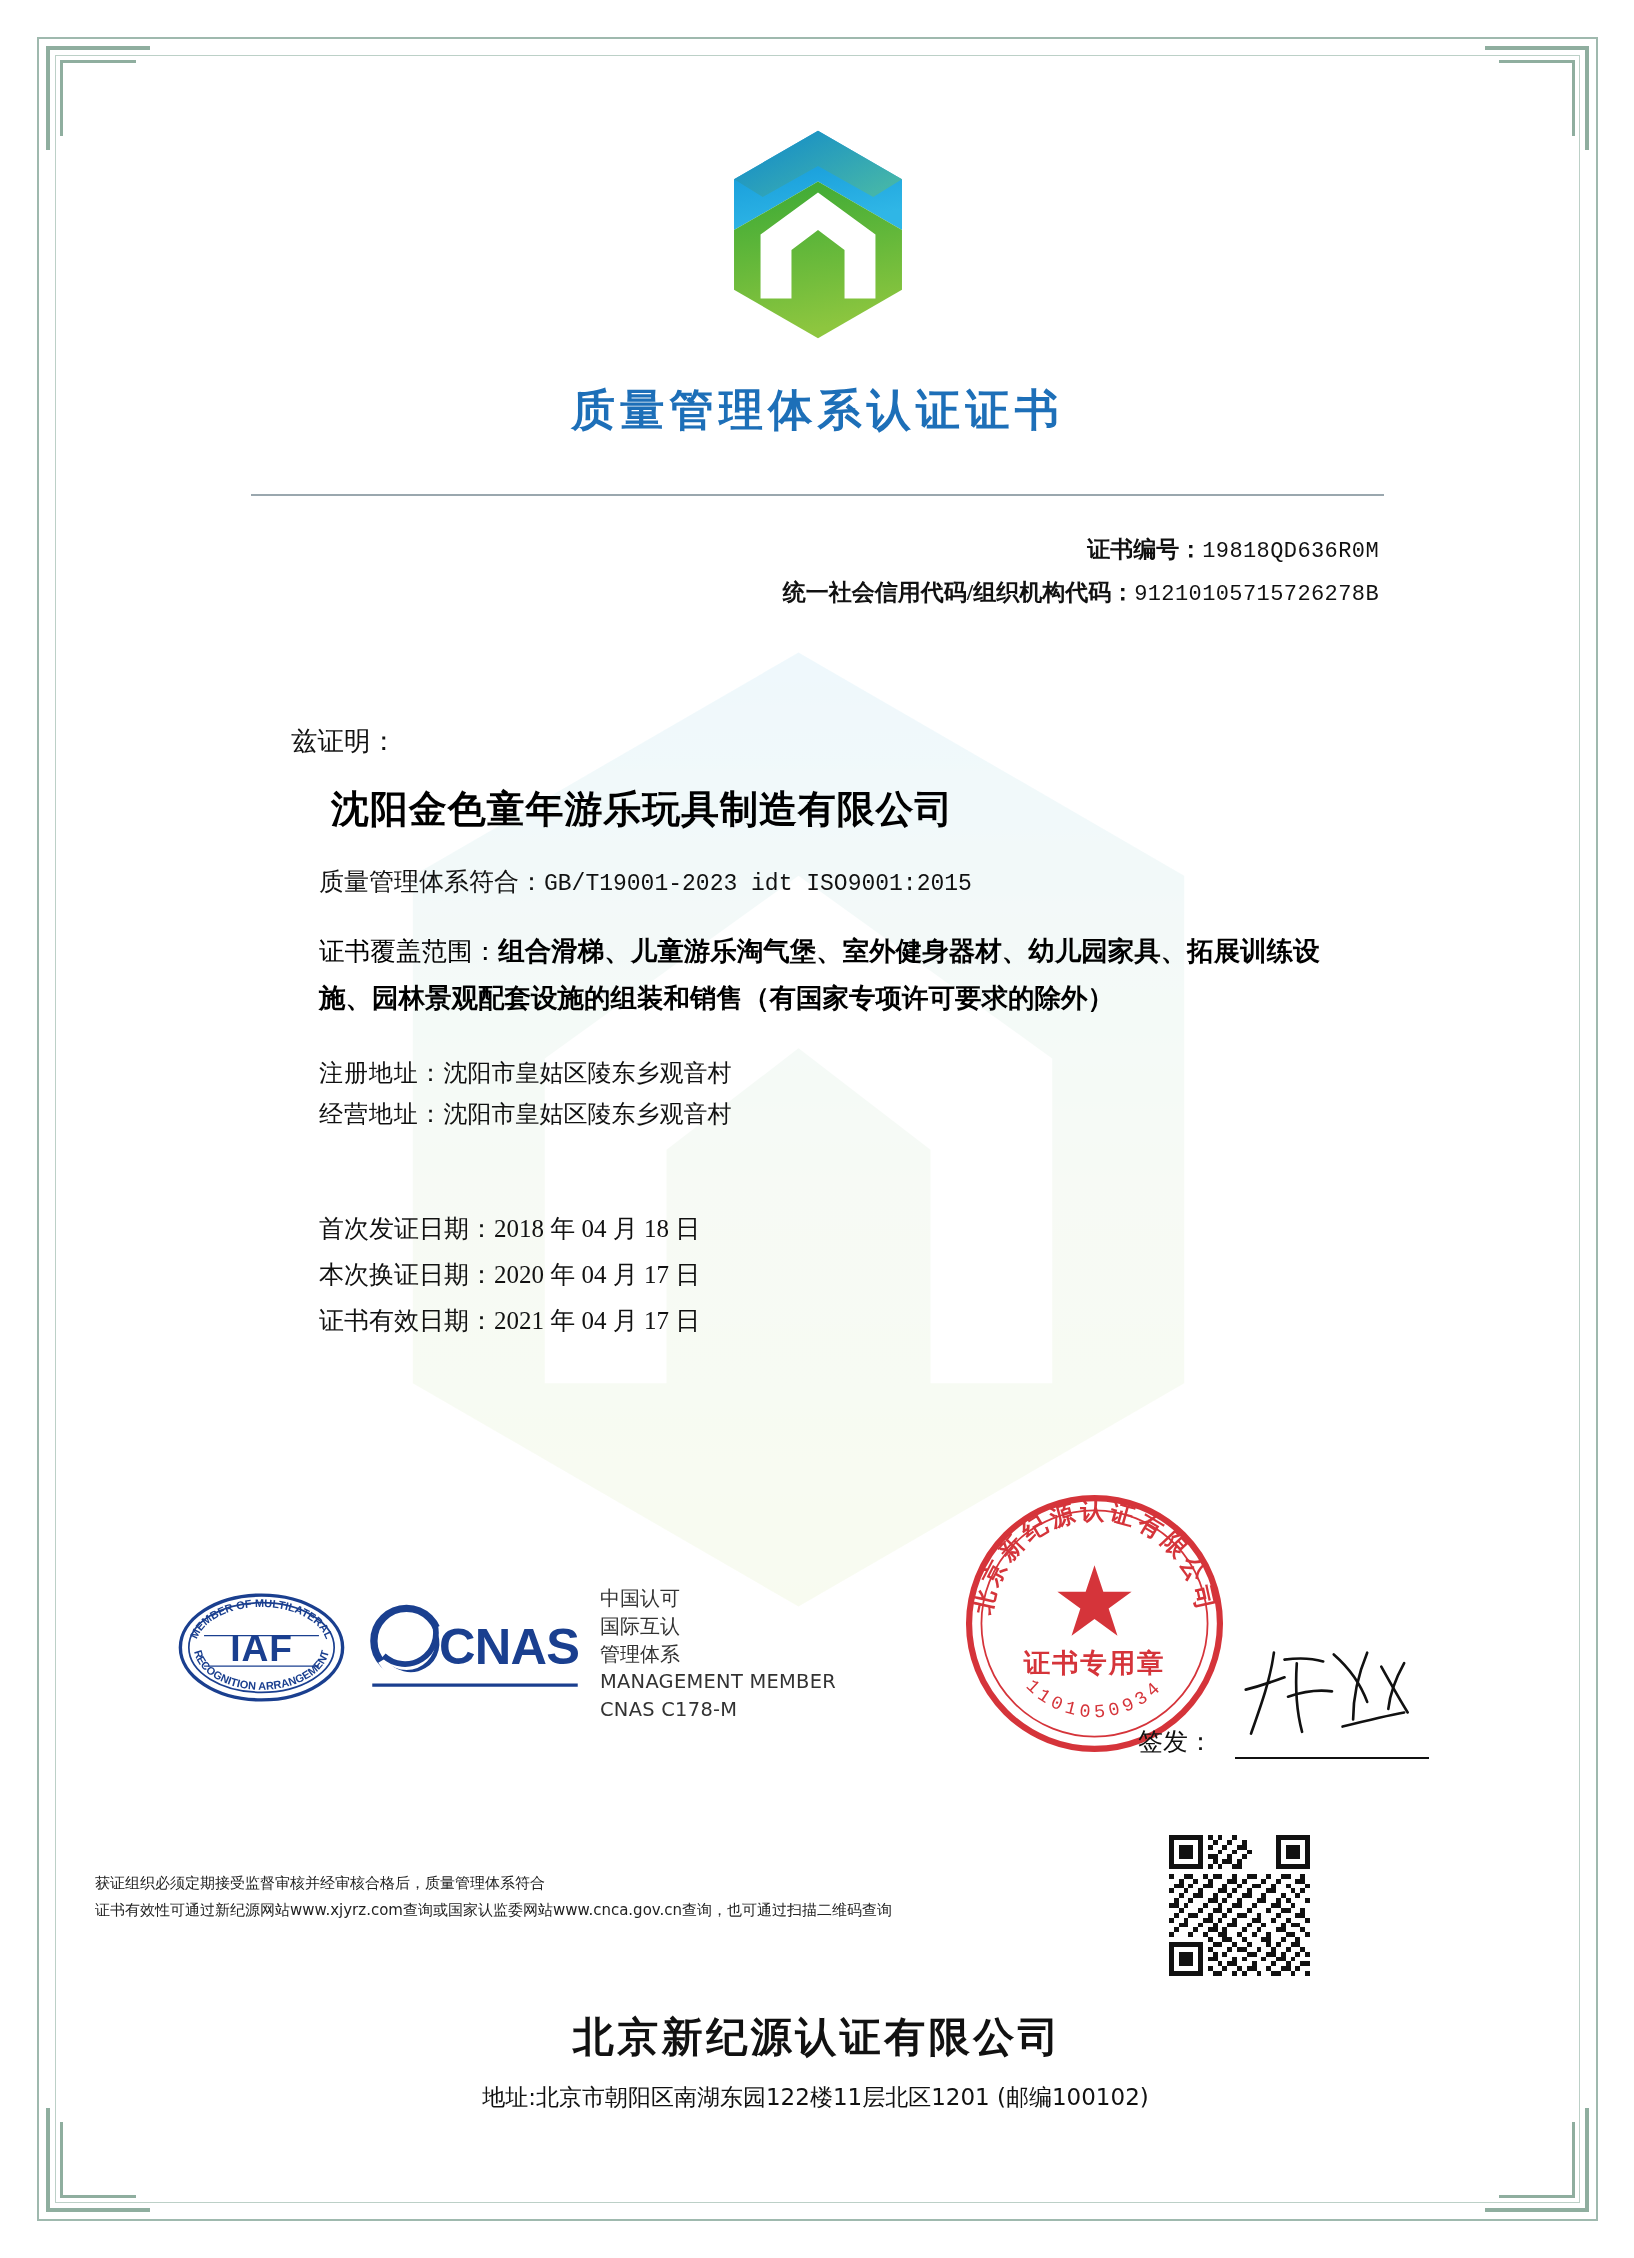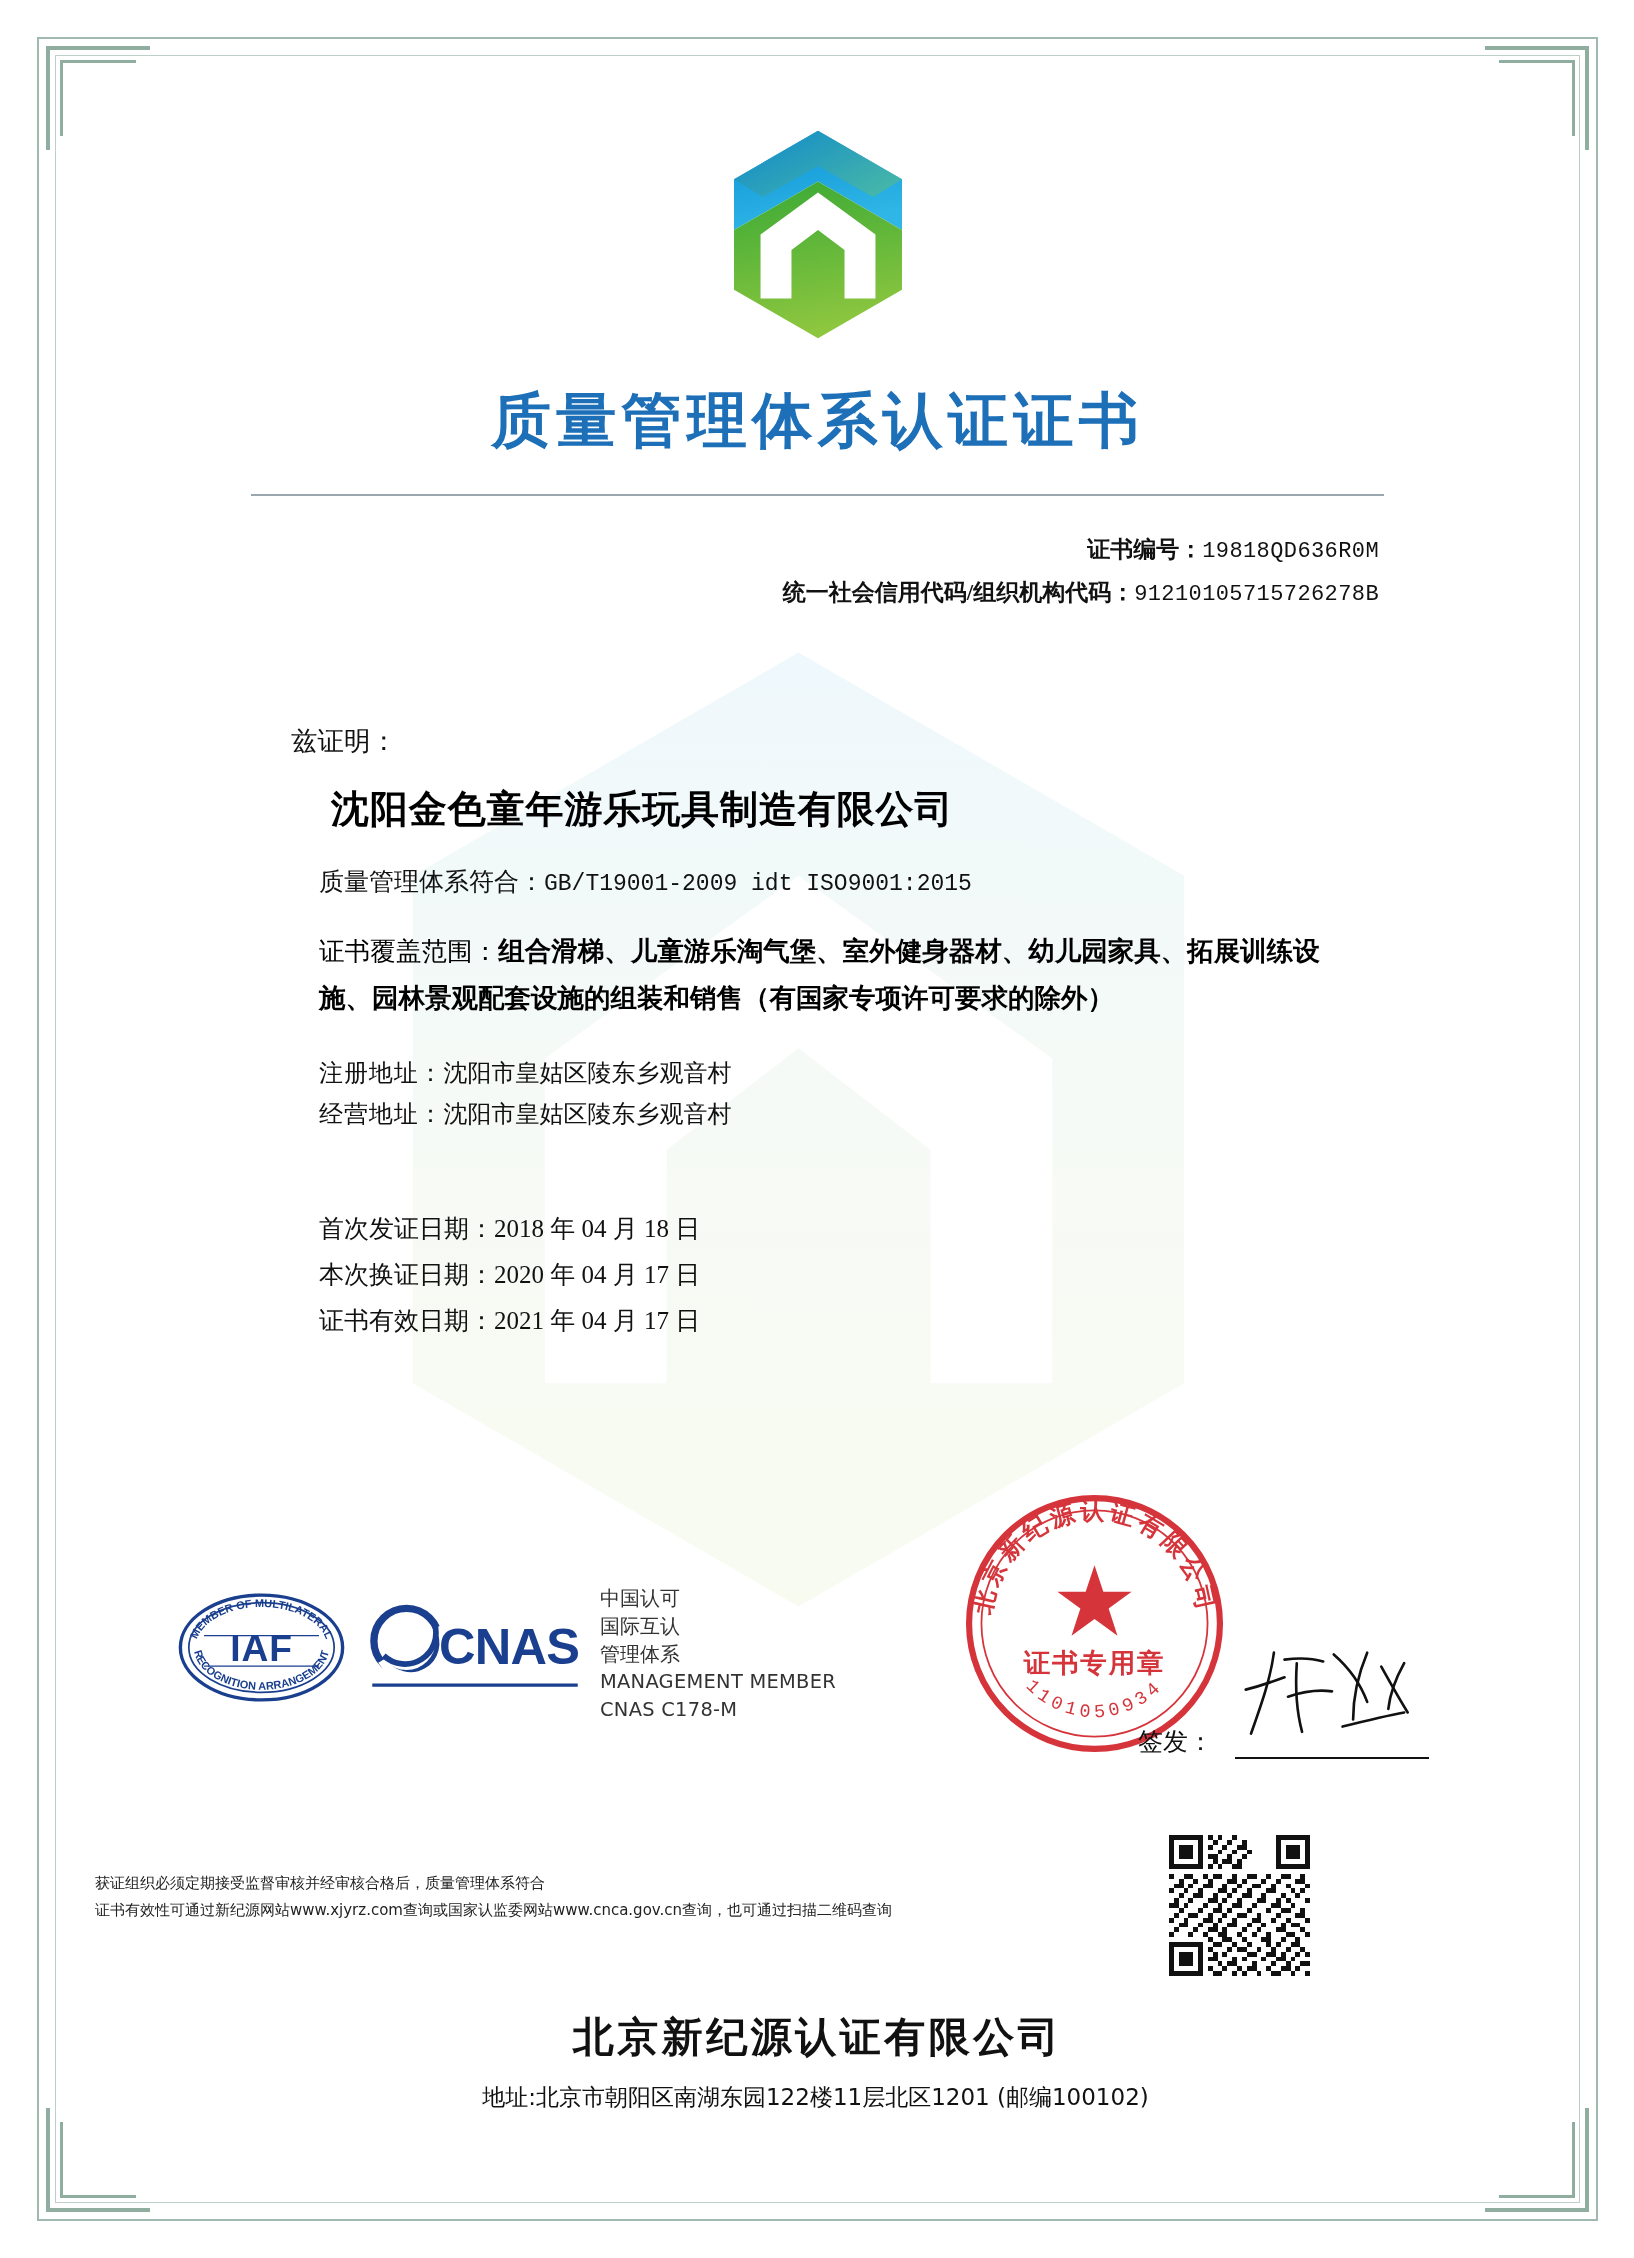--- a/index.html
+++ b/index.html
@@ -98,21 +98,21 @@
   }
 
   
   .cert-title {
     position: absolute;
     left: 0;
     right: 0;
     top: 381px;
     text-align: center;
     font-family: "DejaVu Sans", "Liberation Sans", sans-serif;
-    font-size: 60px;
+    font-size: 44px;
     font-weight: bold;
     letter-spacing: 5.3px;
     color: #1d6fb8;
   }
   .title-rule {
     position: absolute;
     left: 251px;
     right: 251px;
     top: 494px;
     height: 1.8px;
@@ -388,21 +388,21 @@
       <span class="lab">统一社会信用代码/组织机构代码：</span><span class="val">91210105715726278B</span>
     </div>
   </div>
 
   <div class="body-wrap">
     <div class="hereby">兹证明：</div>
 
     <div class="company">沈阳金色童年游乐玩具制造有限公司</div>
 
     <div class="line-std">
-      <span>质量管理体系符合：</span><span class="mono">GB/T19001-2009 idt ISO9001:2015</span>
+      <span>质量管理体系符合：</span><span class="mono">GB/T19001-2023 idt ISO9001:2015</span>
     </div>
 
     <div class="scope">
       <span class="lab">证书覆盖范围：</span><span>组合滑梯、儿童游乐淘气堡、室外健身器材、幼儿园家具、拓展训练设施、园林景观配套设施的组装和销售（有国家专项许可要求的除外）</span>
     </div>
 
     <div class="addr">
       <span class="lab">注册地址：</span><span>沈阳市皇姑区陵东乡观音村</span>
     </div>
     <div class="addr">

